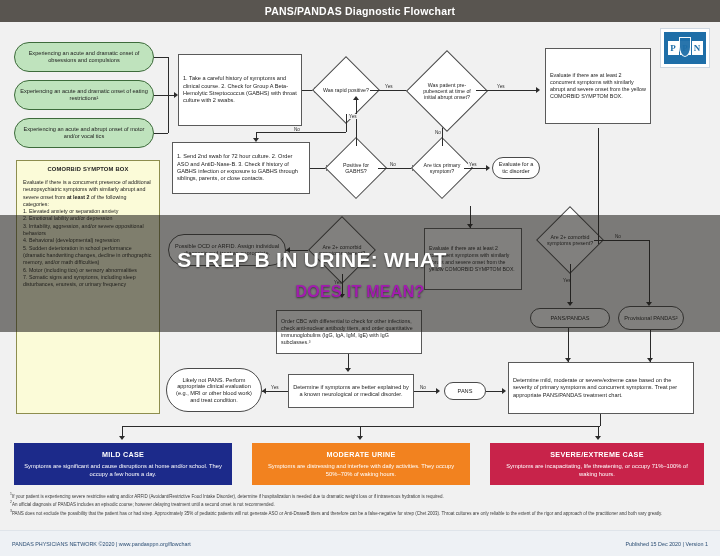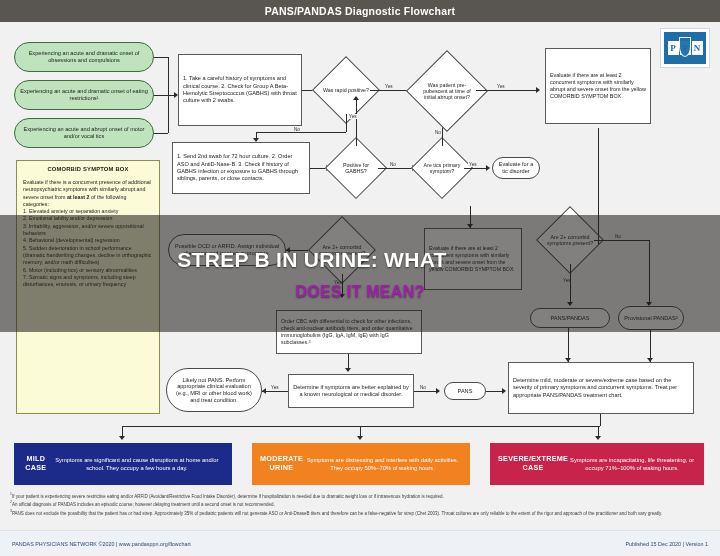--- a/index.html
+++ b/index.html
@@ -103,21 +103,21 @@
   .ar-u { border-left: 3px solid transparent; border-right: 3px solid transparent; border-bottom: 4px solid #2b2b2b; }
   .elabel {
     position: absolute; font-size: 4.6px; color: #2b2b2b;
     background: #f1f1f1; padding: 0 1px; white-space: nowrap;
   }
 
   
   .casebox {
     position: absolute; height: 42px; padding: 4px 8px;
     color: #ffffff; text-align: center;
-    display: flex; align-items: center; justify-content: center;
+    display: flex; flex-direction: column; align-items: center; justify-content: center;
   }
   .casebox .ct { font-weight: bold; font-size: 7.2px; letter-spacing: .3px; margin-bottom: 3px; }
   .casebox .cb { font-size: 5.8px; line-height: 1.45; }
   .case-mild { background: #1c2a8a; left: 14px; width: 218px; top: 443px; }
   .case-mod  { background: #f2821f; left: 252px; width: 218px; top: 443px; }
   .case-sev  { background: #c8234a; left: 490px; width: 214px; top: 443px; }
 
   
   .notes {
     position: absolute; left: 10px; top: 492px; width: 702px;

